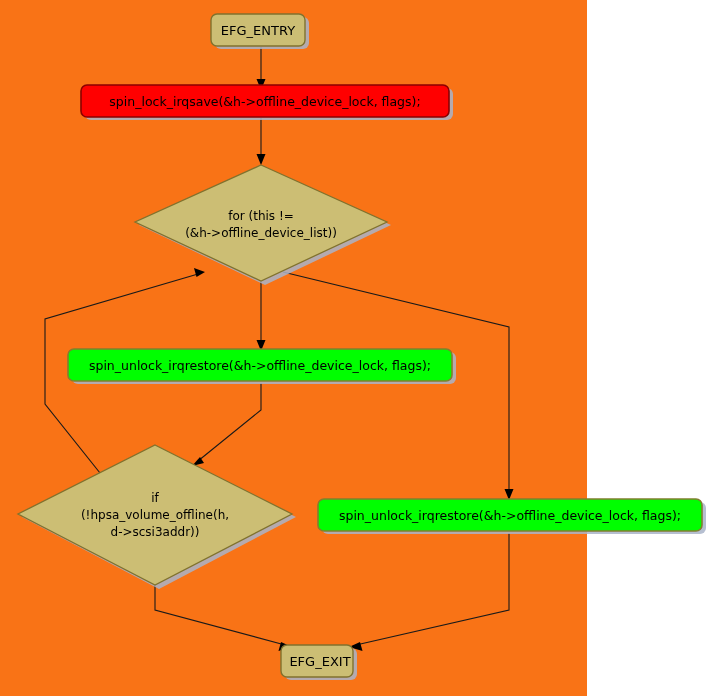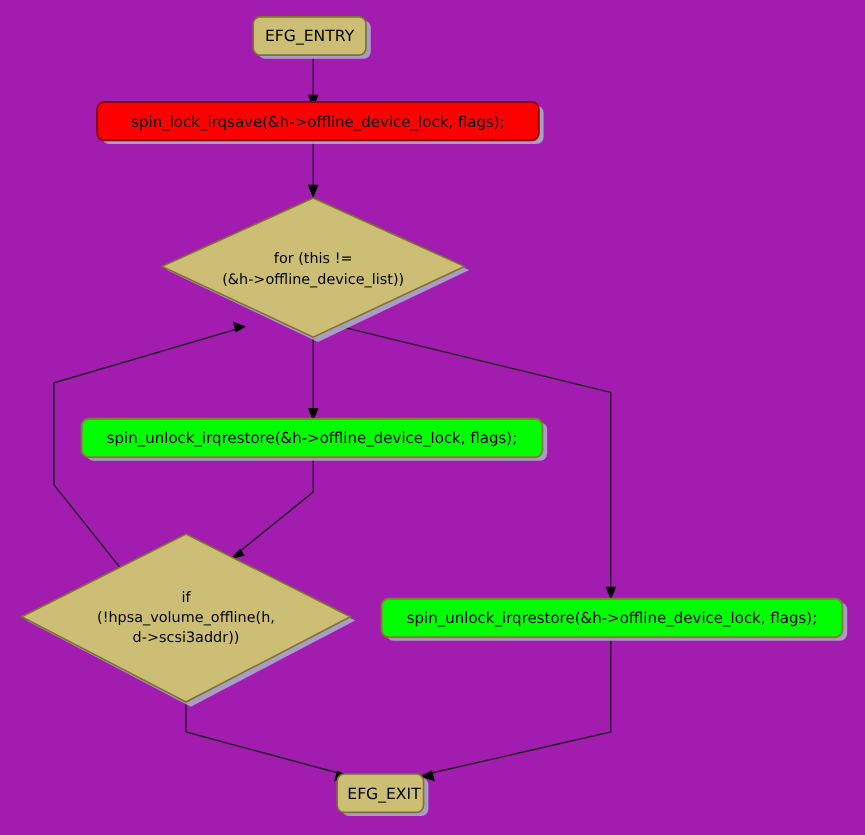--- a/index.html
+++ b/index.html
@@ -8,23 +8,23 @@
     background: #ffffff;
   }
   body {
     width: 721px;
     height: 696px;
     font-family: "DejaVu Sans", sans-serif;
     overflow: hidden;
   }
   #flowchart-root {
     position: relative;
-    width: 721px;
+    width: 587px;
     height: 696px;
-    background: #a21caf;
+    background: #f97316;
   }
   svg#flow-svg {
     position: absolute;
     top: 0;
     left: 0;
     width: 721px;
     height: 696px;
     display: block;
   }
   .node-text {

